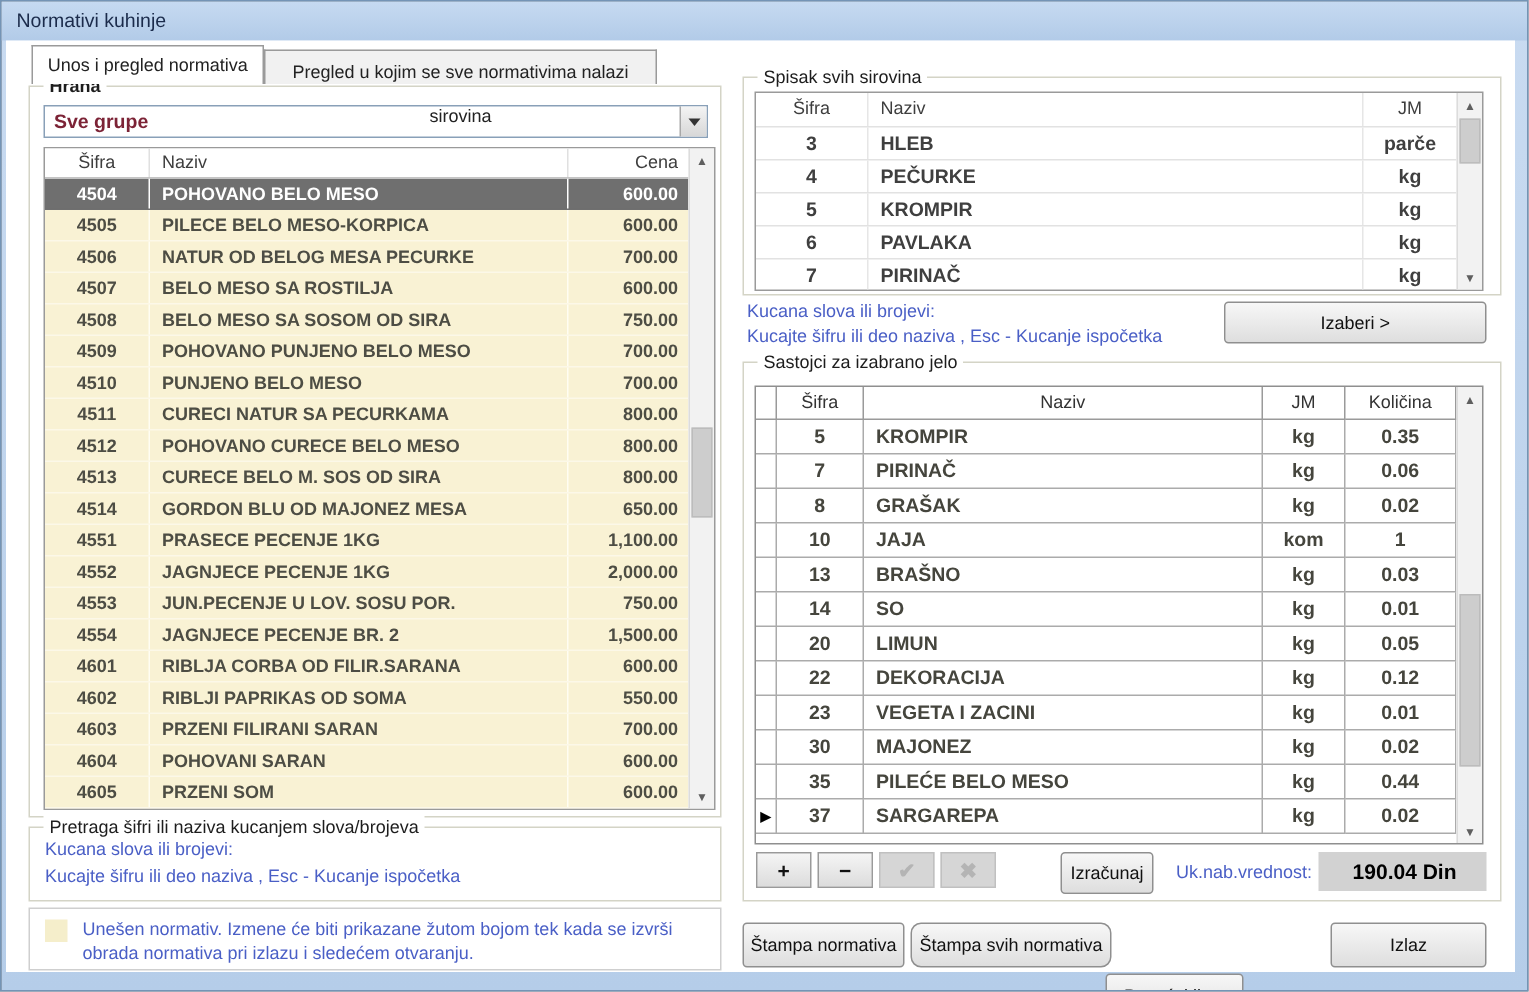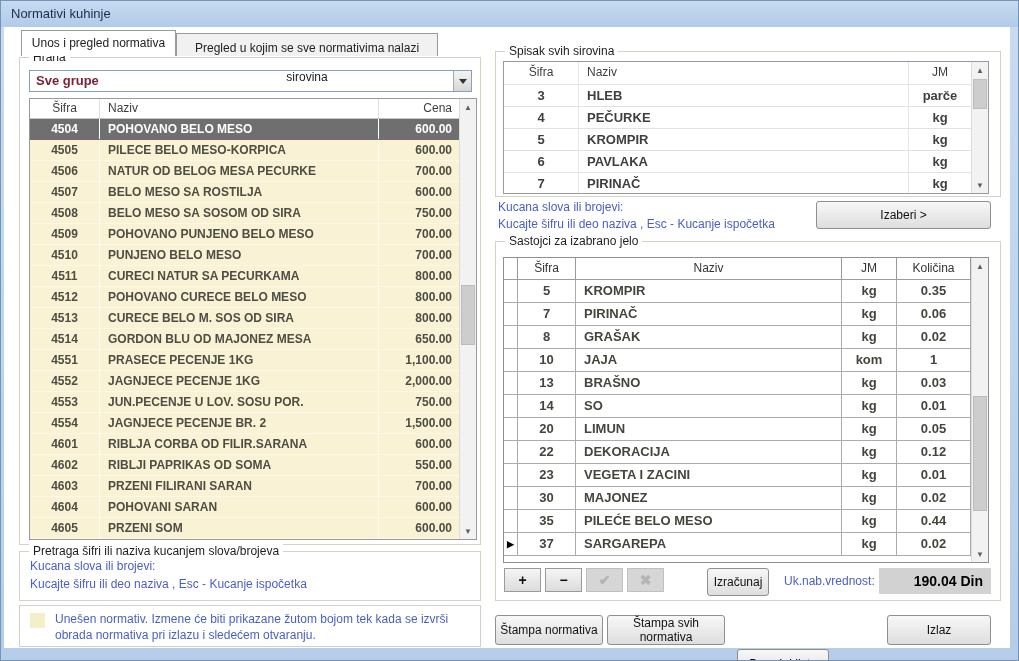--- a/index.html
+++ b/index.html
@@ -19,21 +19,21 @@
 
   
   .tab{ position:absolute; font-size:12px; color:#222; text-align:center;
         border:1px solid #9a9a9a; border-bottom:none; }
   .tab.active{ left:20px; top:29px; width:155px; height:26px; background:#fff; line-height:25px; z-index:3; }
   .tab.inactive{ left:175px; top:32px; width:262px; height:23px; background:#f1f1f1; line-height:29px; z-index:2; }
 
   
   .group{ position:absolute; border:1px solid #d4d4c6; }
   .group-label{ position:absolute; top:-8px; left:9px; background:#fff; padding:0 4px; font-size:12px; color:#1d1d1d; }
-  .group-label.bold{ font-weight:normal; }
+  .group-label.bold{ font-weight:bold; }
 
   
   .combo{ position:absolute; left:28px; top:69px; width:443px; height:22px; border:1px solid #89a0b8; background:#fff; display:flex; }
   .combo-text{ flex:1; font-size:13px; font-weight:bold; color:#7c2336; line-height:20px; padding-left:6px; overflow:hidden; }
   .combo-btn{ width:18px; background:linear-gradient(#f4f4f4,#d7d7d7); border-left:1px solid #a8a8a8; display:flex; align-items:center; justify-content:center; }
   .tri-down{ width:0; height:0; border-left:4px solid transparent; border-right:4px solid transparent; border-top:5px solid #333; }
 
   
   .vscroll{ position:absolute; right:0; top:0; bottom:0; width:17px; background:#f2f2f2; border-left:1px solid #dcdcdc; }
   .vs-arrow{ position:absolute; left:0; width:16px; height:16px; display:flex; align-items:center; justify-content:center; color:#5f5f5f; font-size:8px; }
@@ -78,21 +78,21 @@
   .gc-sifra{ width:58px; text-align:center; }
   .gc-naziv{ flex:1; padding-left:8px; overflow:hidden; white-space:nowrap; }
   .gc-jm{ width:55px; text-align:center; }
   .gc-kol{ width:74px; text-align:center; }
 
   
   .btn{ position:absolute; background:linear-gradient(#f7f7f7,#dedede); border:1px solid #8f8f8f; border-radius:3px; font-size:12px; color:#111; font-family:"Liberation Sans",sans-serif; text-align:center; cursor:default; }
   .navbtn{ position:absolute; width:37px; height:24px; top:567px; border:1px solid #9a9a9a; background:linear-gradient(#f5f5f5,#dcdcdc); font-size:14px; font-weight:bold; color:#111; text-align:center; line-height:22px; }
   .navbtn.disabled{ background:#d6d6d6; border-color:#c0c0c0; color:#b4b4b4; }
 
-  .totalbox{ position:absolute; left:878px; top:567px; width:112px; height:26px; background:#d2d2d2; font-size:14px; font-weight:bold; color:#000; text-align:right; line-height:26px; padding-right:8px; }
+  .totalbox{ position:absolute; left:878px; top:567px; width:112px; height:26px; background:#d2d2d2; font-size:14px; font-weight:bold; color:#000; text-align:right; line-height:26px; padding-right:20px; }
 </style>
 </head>
 <body>
 
 <div class="window">
   <div class="titlebar">
     <span>Normativi kuhinje</span>
   </div>
   <div class="content"></div>
 
@@ -392,16 +392,16 @@
   <div class="navbtn" style="left:503px;"><span>+</span></div>
   <div class="navbtn" style="left:544px;"><span>−</span></div>
   <div class="navbtn disabled" style="left:585px;"><span>✔</span></div>
   <div class="navbtn disabled" style="left:626px;"><span>✖</span></div>
 
   <button class="btn" style="left:706px; top:567px; width:62px; height:28px;">Izračunaj</button>
   <div class="blue" style="position:absolute; left:783px; top:573px;">Uk.nab.vrednost:</div>
   <div class="totalbox">190.04 Din</div>
 
   <button class="btn" style="left:494px; top:614px; width:108px; height:30px;">Štampa normativa</button>
-  <button class="btn" style="left:606px; top:614px; width:118px; height:30px;">Štampa svih normativa</button>
+  <button class="btn" style="left:606px; top:614px; width:134px; height:30px;border-radius:7px;">Štampa svih normativa</button>
   <button class="btn" style="left:736px; top:614px; width:92px; height:30px;margin-top:34px;">Povećaj listu</button>
   <button class="btn" style="left:886px; top:614px; width:104px; height:30px;">Izlaz</button>
 </div>
 
 </body></html>

